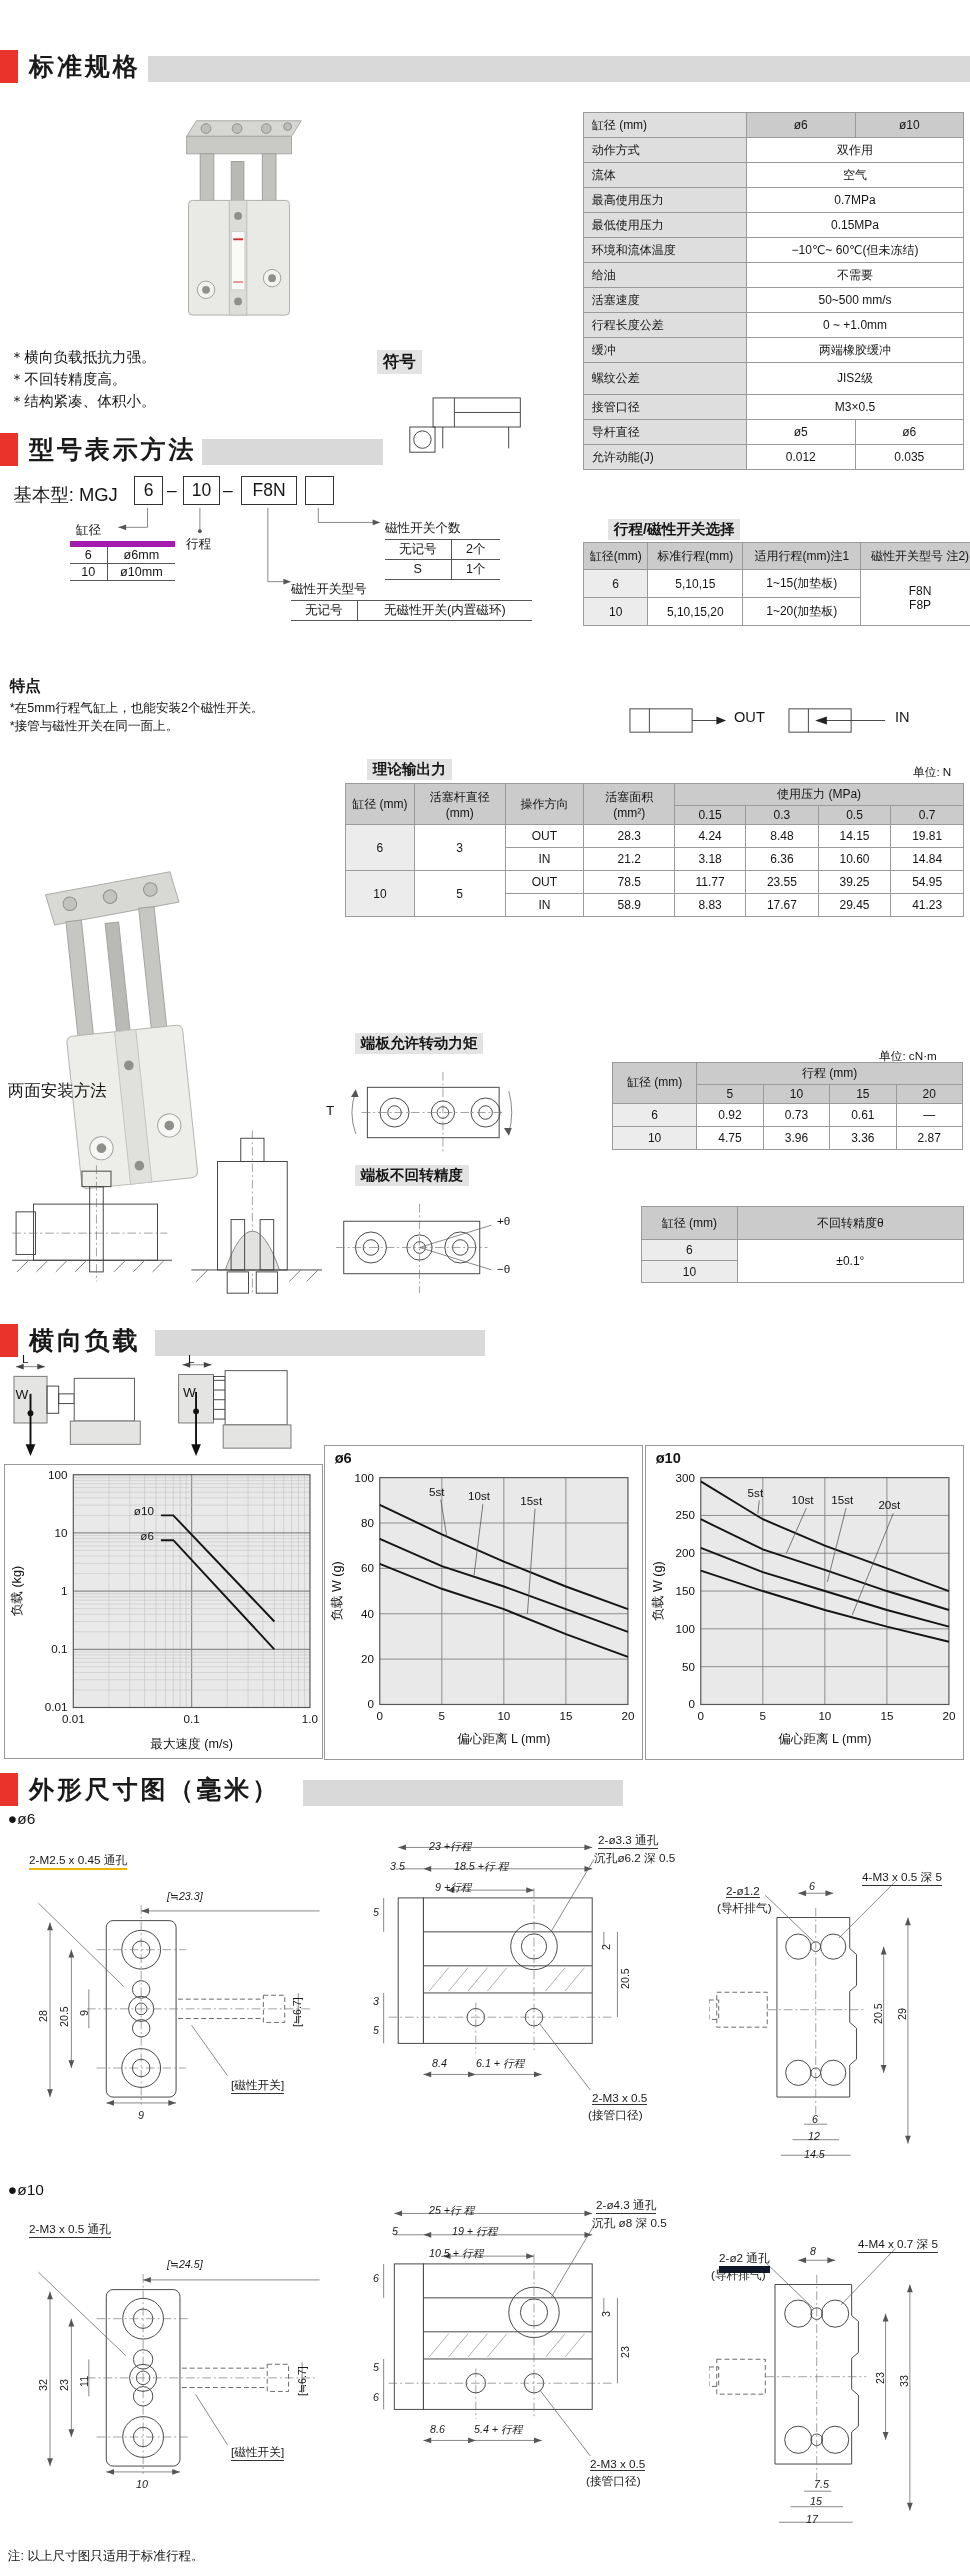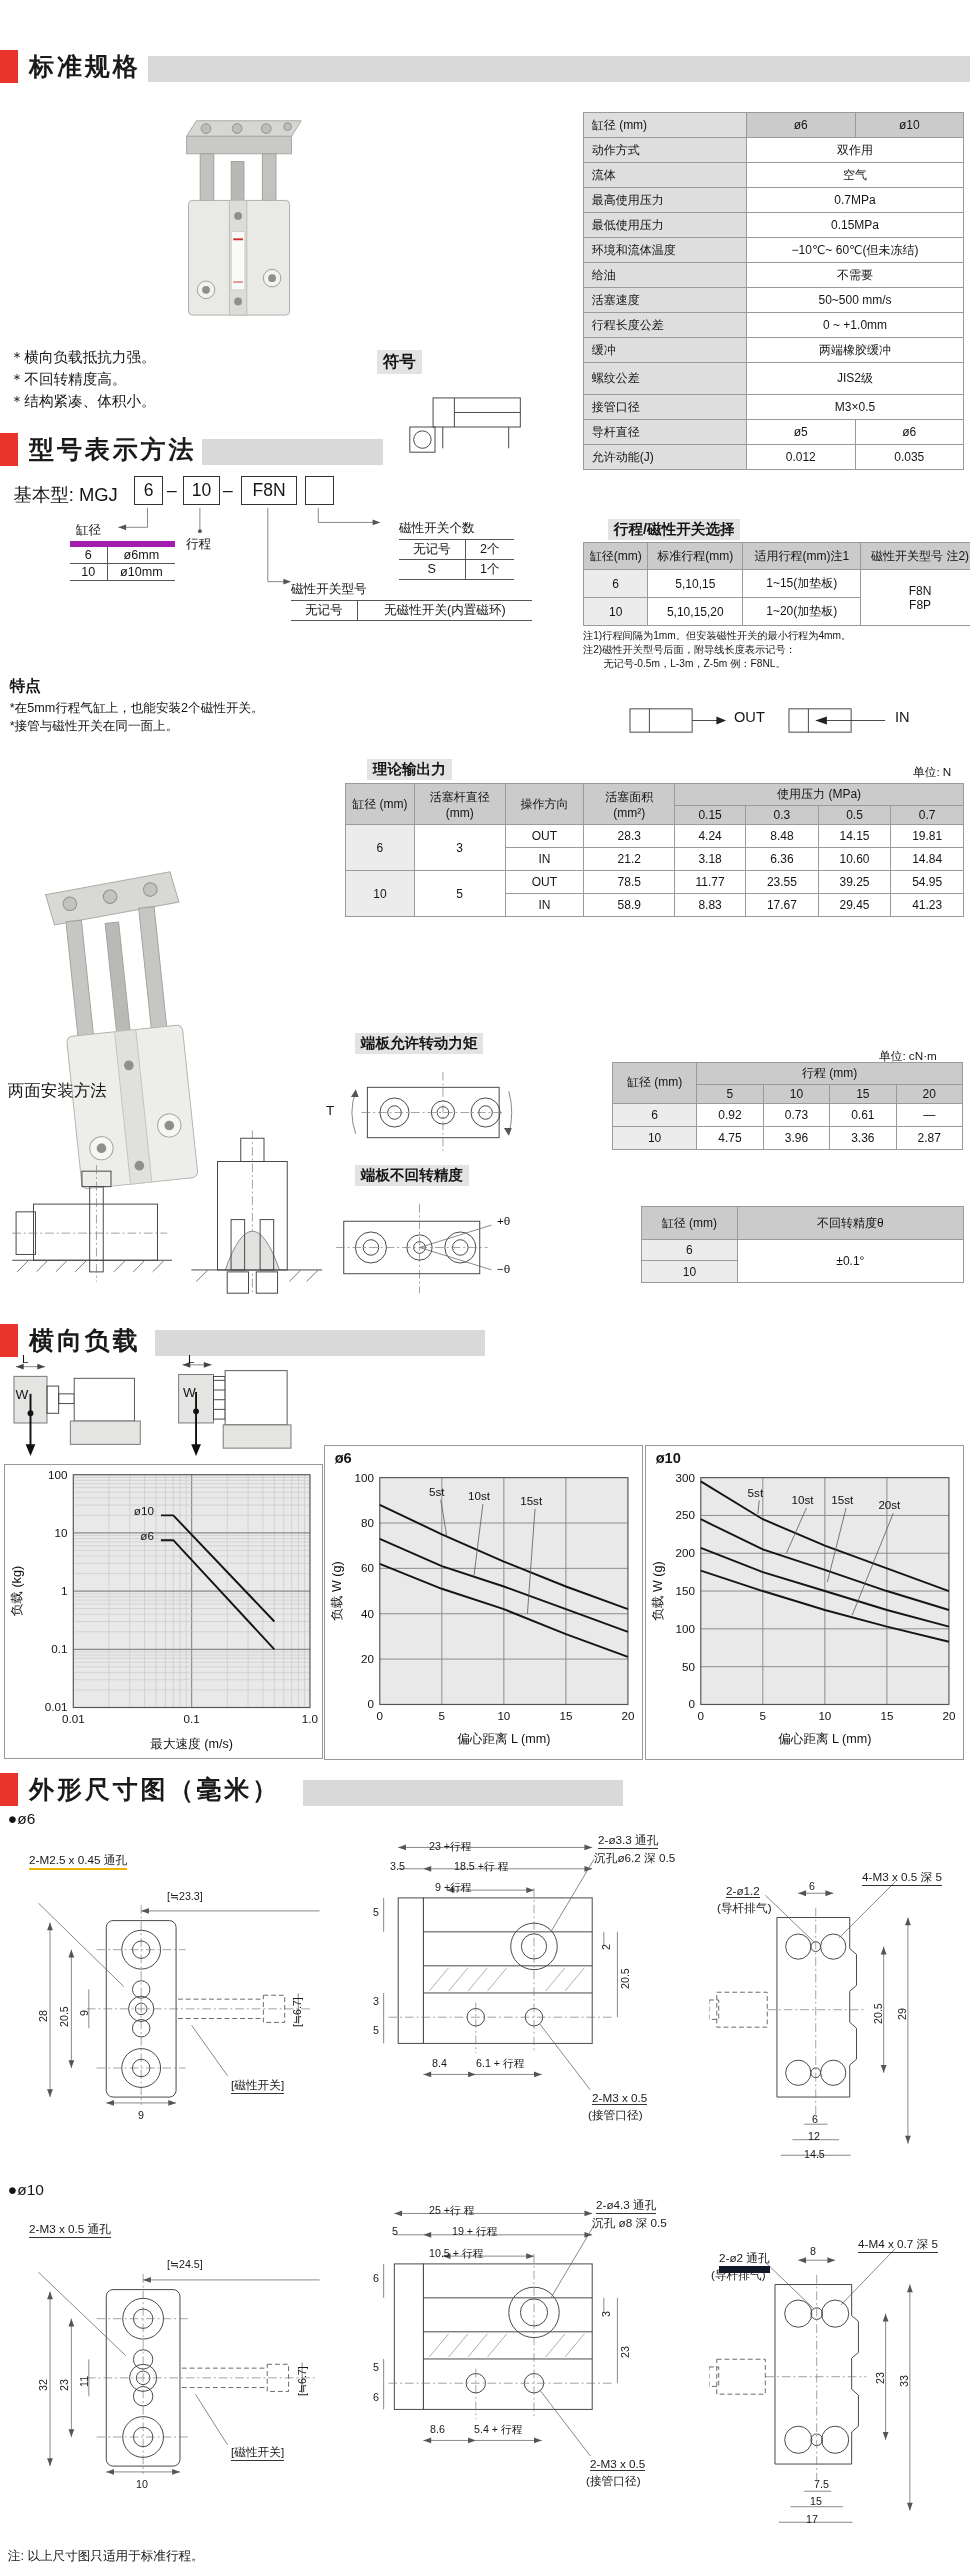--- a/index.html
+++ b/index.html
@@ -14,21 +14,21 @@
   .bullets{font-size:14.6px;line-height:22px;white-space:nowrap;}
   table{border-collapse:collapse;}
   .t1{font-size:12px;}
   .t1 td,.t1 th{border:1px solid #9a9a9a;text-align:center;padding:1.9px 3.9px;font-weight:normal;}
   .hd{background:#cbcbcb;}
   .lc{background:#dedede;text-align:left !important;padding-left:7.8px !important;}
   .bg2{background:#ececec;}
   .mini{font-size:12.6px;border-collapse:collapse;}
   .mini td{border-bottom:1px solid #555;padding:1px 5.8px;text-align:center;}
   .mini td+td{border-left:1px solid #555;}
-  .dim{position:absolute;font-size:10.7px;white-space:nowrap;color:#1a1a1a;}
+  .dim{position:absolute;font-size:10.7px;white-space:nowrap;color:#1a1a1a;font-style:italic;}
   .dimv{position:absolute;font-size:10.7px;white-space:nowrap;color:#1a1a1a;
         transform:rotate(-90deg);transform-origin:left top;}
   .lbl{position:absolute;font-size:11.7px;white-space:nowrap;color:#1a1a1a;}
   .chart-box{border:1px solid #999;background:#fff;}
   .ctitle{font-size:14.6px;font-weight:bold;}
   .note{font-size:10.2px;line-height:14px;white-space:nowrap;}
   svg{display:block;}
   .ln{stroke:#444;fill:none;stroke-width:1;}
   .thin{stroke:#666;fill:none;stroke-width:0.8;}
   .dash{stroke:#555;fill:none;stroke-width:0.9;stroke-dasharray:5 3;}
@@ -180,21 +180,21 @@
           </tr>
     <tr>
             <td>10</td>
             <td>ø10mm</td>
           </tr>
         </tbody>
       </table>
   </div>
   <div class="abs" style="left:186px;top:536px;font-size:12.6px">行程</div>
 
-  <div class="abs" style="left:399px;top:520px">
+  <div class="abs" style="left:385px;top:520px">
     <div style="font-size:12.6px;padding-bottom:1.9px">磁性开关个数</div>
     <table class="mini" style="border-top:1px solid #555">
         <tbody>
           <tr>
             <td style="width:54px">无记号</td>
             <td style="width:37px">2个</td>
           </tr>
     <tr>
             <td>S</td>
             <td>1个</td>
@@ -239,25 +239,20 @@
         <div>F8P</div>
       </td>
     </tr>
     <tr style="height:28px">
       <td class="bg2">10</td>
       <td>5,10,15,20</td>
       <td>1~20(加垫板)</td>
     </tr>
   </tbody>
     </table>
-  <div class="abs note" style="left:583px;top:629px">
-    <div>注1)行程间隔为1mm。但安装磁性开关的最小行程为4mm。</div>
-    <div>注2)磁性开关型号后面，附导线长度表示记号：</div>
-    <div>　　无记号-0.5m，L-3m，Z-5m 例：F8NL。</div>
-  </div>
 
   <svg class="abs" style="left:629px;top:701px" width="101" height="39" viewBox="0 0 104 40">
     <rect x="1" y="8" width="64" height="24" class="ln"></rect>
       <line x1="21" y1="8" x2="21" y2="32" class="ln"></line>
     <line x1="65" y1="20" x2="98" y2="20" class="ln"></line>
       <polygon points="100,20 90,16 90,24" fill="#222"></polygon>
   </svg>
   <div class="abs" style="left:734px;top:709px;font-size:14.6px">OUT</div>
   <svg class="abs" style="left:788px;top:701px" width="101" height="39" viewBox="0 0 104 40">
     <rect x="1" y="8" width="64" height="24" class="ln"></rect>

